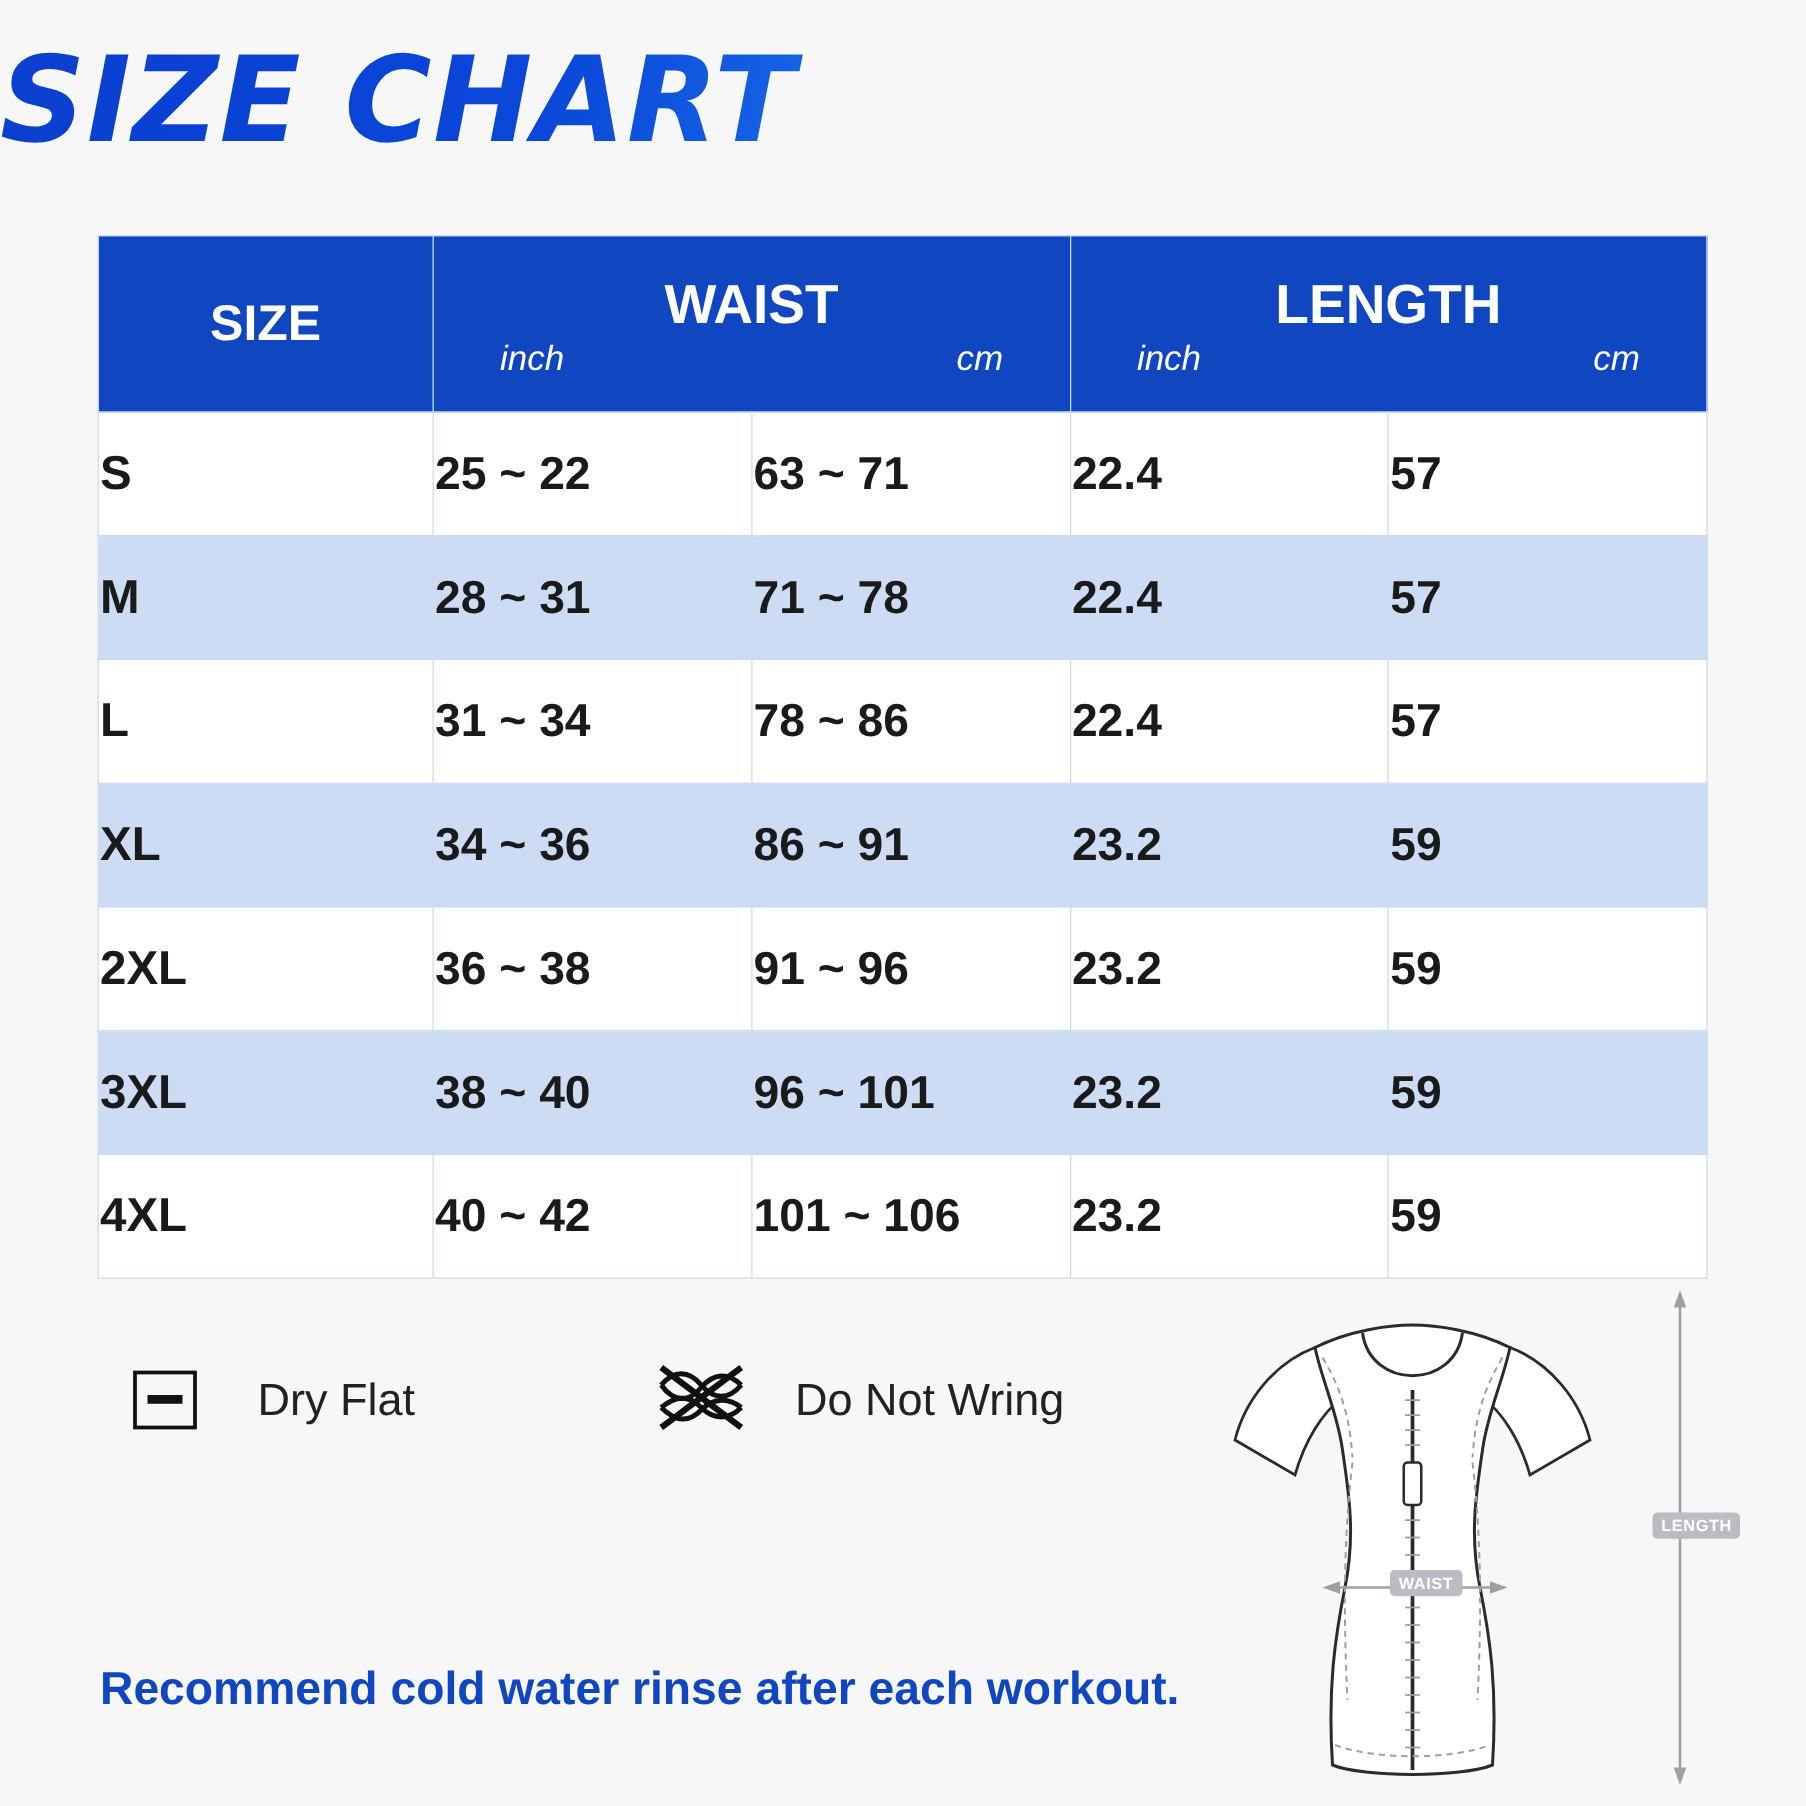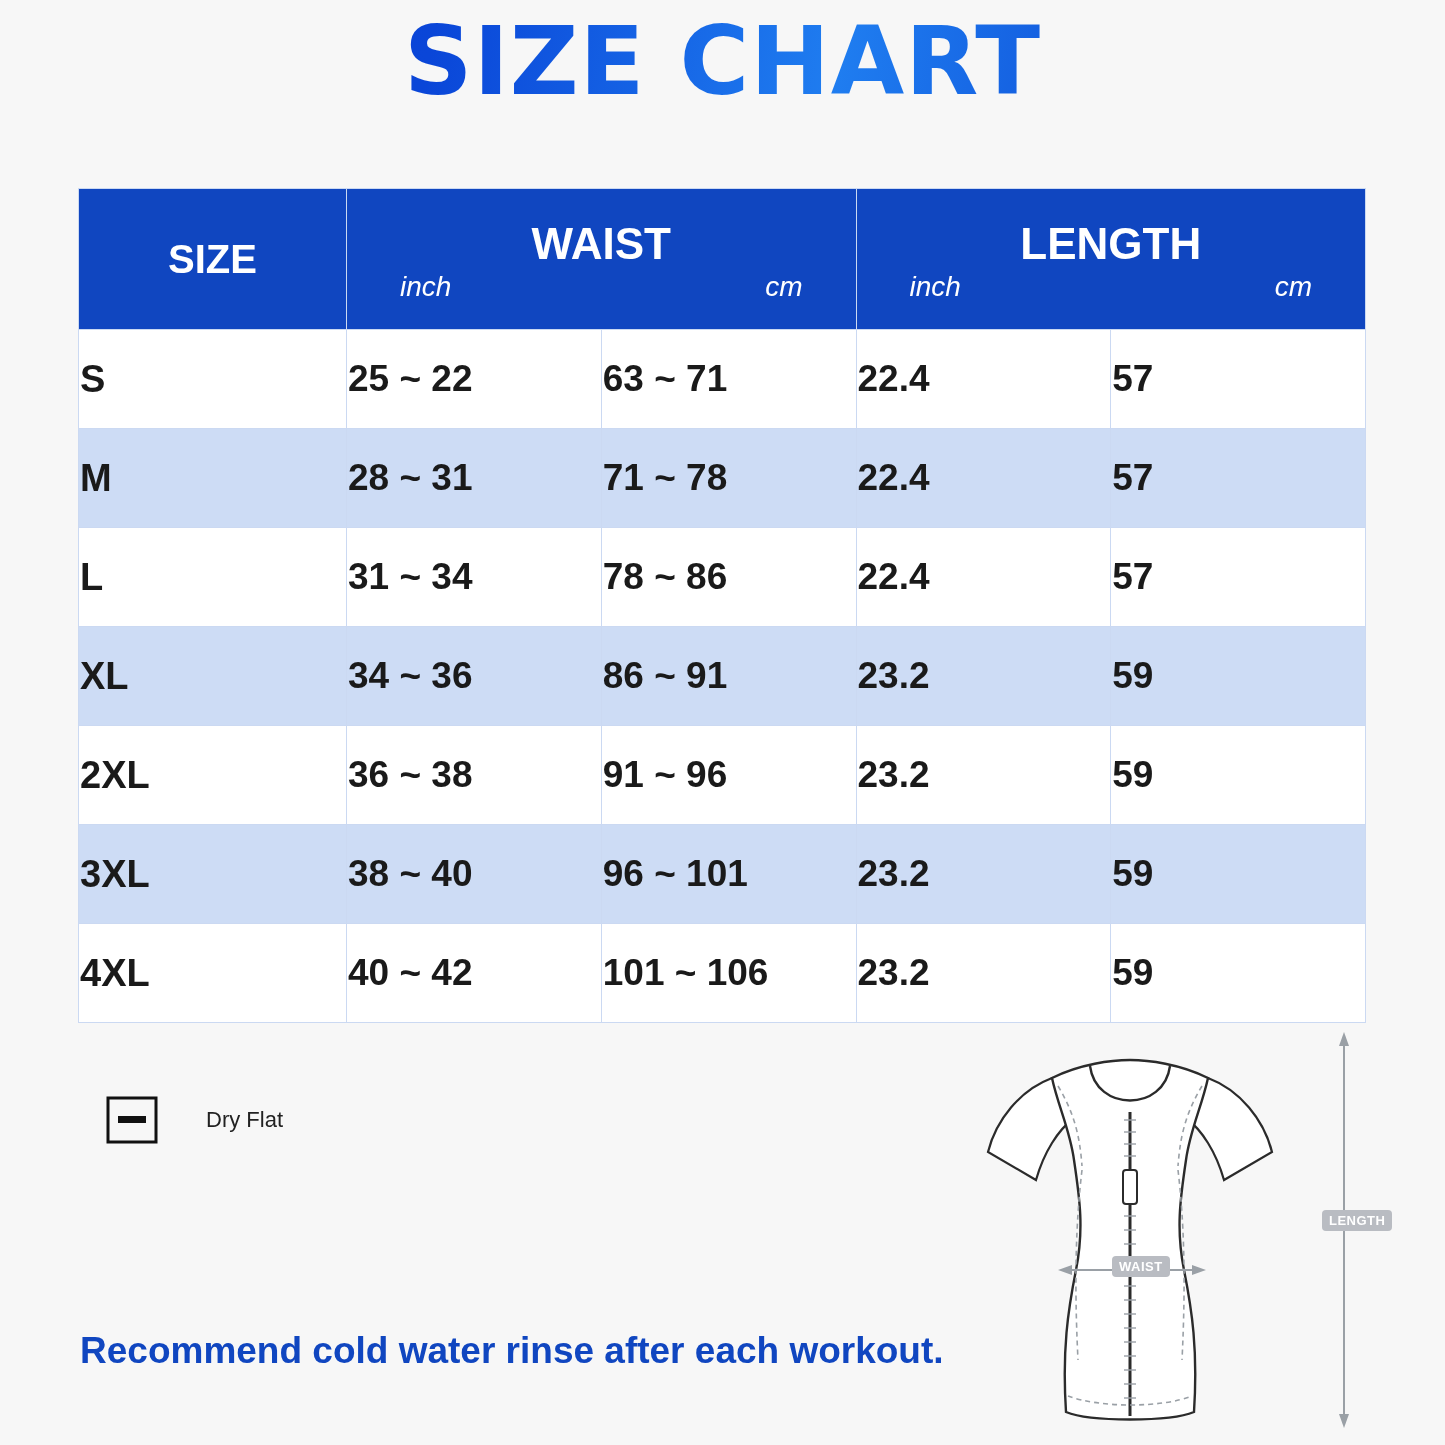--- a/index.html
+++ b/index.html
@@ -15,31 +15,32 @@
   }
   .page {
     position: relative;
     width: 1445px;
     height: 1445px;
     box-sizing: border-box;
   }
 
   
   .title {
-    text-align: center;
-    padding-top: 12px;
+    text-align: left;
+    padding-top: 32px;
     font-size: 95px;
     font-weight: bold;
     letter-spacing: 1px;
     line-height: 1.05;
     background: linear-gradient(100deg, #0b3fd0 0%, #0a46d8 30%, #1f7df0 58%, #0e4fd8 80%, #0b3cc9 100%);
     -webkit-background-clip: text;
     background-clip: text;
     color: transparent;
     font-family: "DejaVu Sans", sans-serif;
+    font-style: italic;
   }
 
   
   .table-wrap {
     position: absolute;
     left: 78px;
     top: 188px;
     width: 1288px;
   }
   table.size-table {
@@ -108,21 +109,21 @@
   }
   .care-icon {
     width: 92px;
     height: 92px;
     display: flex;
     align-items: center;
     justify-content: center;
     flex: none;
   }
   .care-label {
-    font-size: 22px;
+    font-size: 36px;
     color: #222;
     margin-left: 28px;
     font-family: "Liberation Sans", sans-serif;
     text-align: center;
   }
 
   .note {
     position: absolute;
     left: 80px;
     top: 1330px;
@@ -240,20 +241,33 @@
   <div class="care">
     <div class="care-row">
       <div class="care-item">
         <div class="care-icon">
           <svg width="76" height="76" viewBox="0 0 76 76">
             <rect x="14" y="16" width="48" height="44" fill="none" stroke="#111" stroke-width="3"></rect>
             <rect x="24" y="34" width="28" height="7" fill="#111"></rect>
           </svg>
         </div>
         <div class="care-label">Dry Flat</div>
+      </div>
+      <div class="care-item">
+        <div class="care-icon">
+          <svg width="86" height="76" viewBox="0 0 86 76">
+            <path d="M10 26 C 20 14, 32 14, 42 26 C 52 38, 64 38, 74 26" fill="none" stroke="#111" stroke-width="4"></path>
+            <path d="M10 26 C 20 40, 32 40, 42 28 C 52 16, 64 16, 74 26" fill="none" stroke="#111" stroke-width="4"></path>
+            <path d="M10 44 C 22 34, 32 34, 42 44 C 52 54, 64 54, 74 44" fill="none" stroke="#111" stroke-width="4"></path>
+            <path d="M10 44 C 22 56, 32 56, 42 46 C 52 36, 64 36, 74 44" fill="none" stroke="#111" stroke-width="4"></path>
+            <line x1="10" y1="12" x2="74" y2="60" stroke="#111" stroke-width="5"></line>
+            <line x1="74" y1="12" x2="10" y2="60" stroke="#111" stroke-width="5"></line>
+          </svg>
+        </div>
+        <div class="care-label">Do Not Wring</div>
       </div>
     </div>
   </div>
 
   <div class="note">Recommend cold water rinse after each workout.</div>
 
   <div class="garment">
     <svg width="470" height="420" viewBox="0 0 470 420">
 
       <path d="M112 58 C 80 70, 56 100, 48 132 L 96 160 C 104 132, 118 110, 134 98 Z" fill="#ffffff" stroke="#2b2b2b" stroke-width="2.2"></path>

